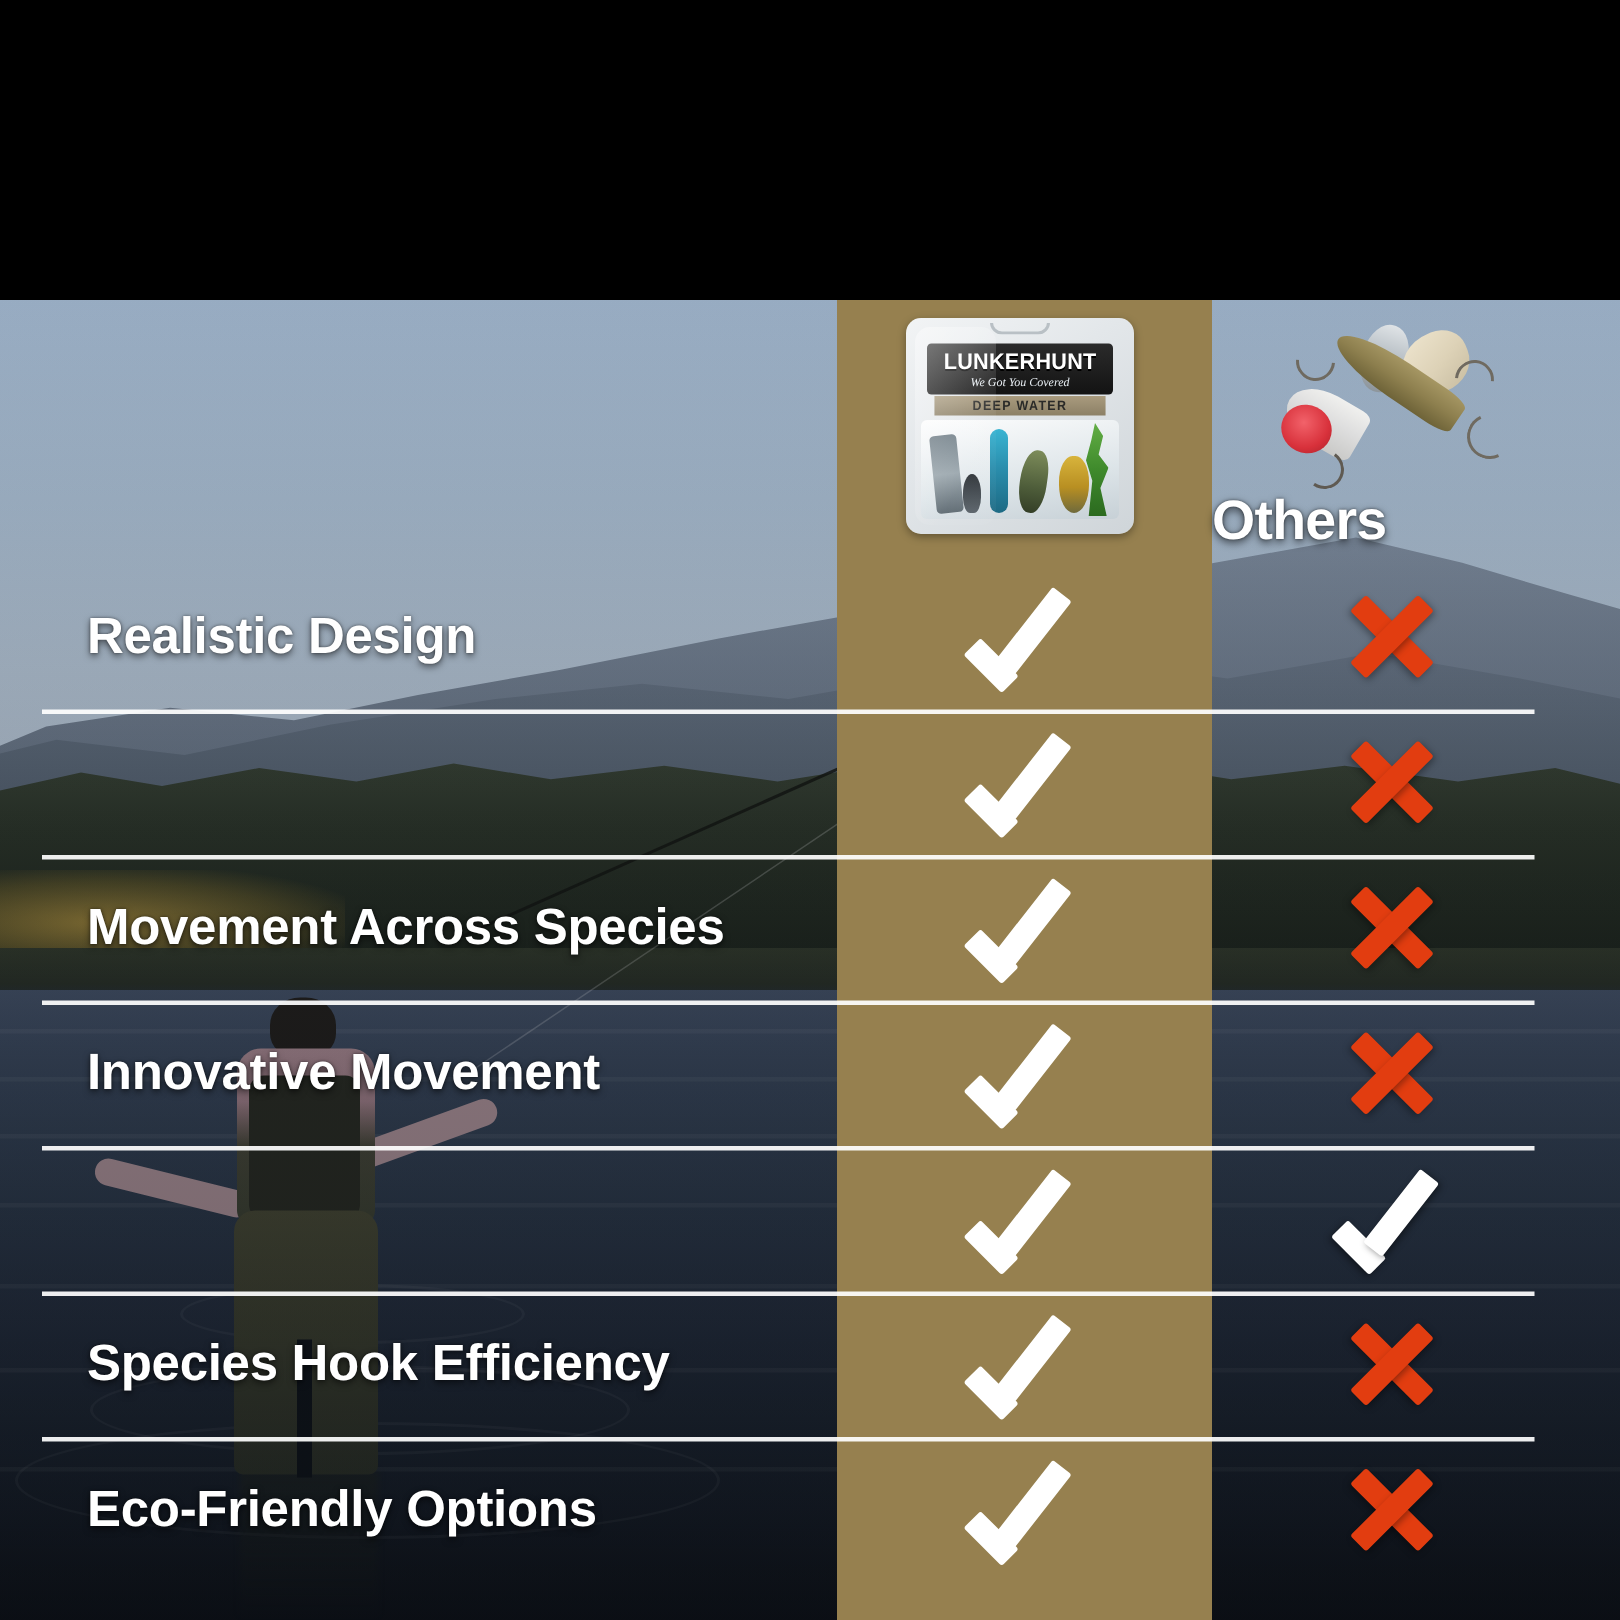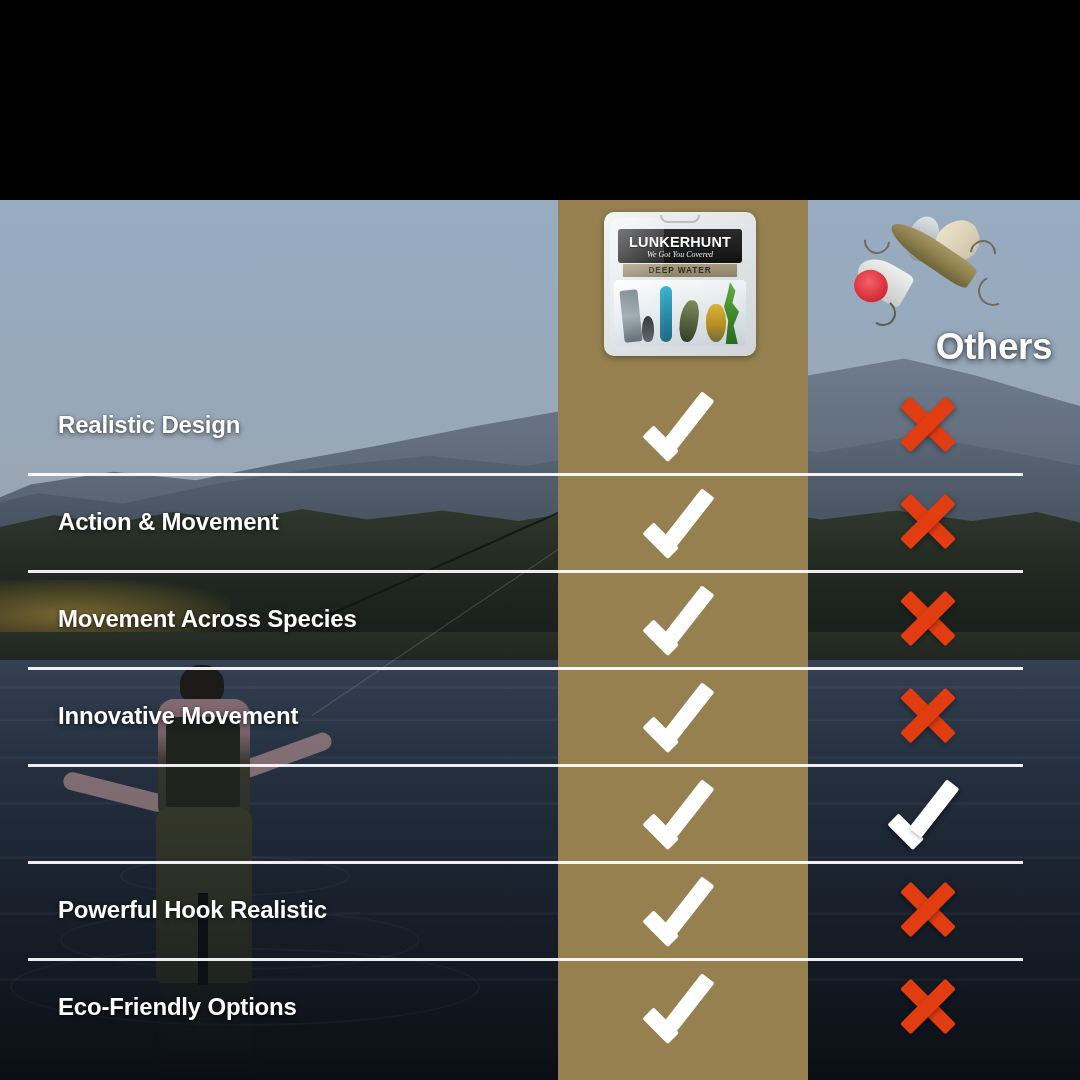--- a/index.html
+++ b/index.html
@@ -238,36 +238,36 @@
   }
   .ol.hook1 { left:14px; top:16px; width:26px; height:26px; transform:rotate(-40deg); }
   .ol.hook2 { left:120px; top:28px; width:26px; height:26px; transform:rotate(140deg); }
   .ol.hook3 { left:128px; top:64px; width:30px; height:30px; transform:rotate(20deg); }
   .ol.hook4 { left:20px; top:88px; width:26px; height:26px;
     border:2.5px solid #5f5a52; border-radius:50%;
     border-top-color:transparent; border-left-color:transparent; transform:rotate(-10deg); }
 
   .others-label {
     position:absolute; left:808px; top:126px; width:244px;
-    text-align:right;
+    text-align:left;
     color:#fff; font-weight:bold; font-size:37px;
     letter-spacing:-0.5px;
     text-shadow:0 2px 6px rgba(0,0,0,0.65), 0 0 2px rgba(0,0,0,0.5);
   }
 
   
   .rows { position:absolute; left:0; top:376px; width:1080px; height:704px; z-index:14; }
   .row {
     position:relative;
     height:97px;
     display:flex; align-items:center;
   }
   .row-label {
     position:absolute; left:58px;
-    color:#fff; font-weight:bold; font-size:24px;
+    color:#fff; font-weight:bold; font-size:34px;
     letter-spacing:-0.2px; white-space:nowrap;
     text-shadow:0 2px 5px rgba(0,0,0,0.55), 0 0 2px rgba(0,0,0,0.45);
   }
   .divider {
     position:absolute; left:28px; top:0; width:995px; height:3px;
     background:rgba(255,255,255,0.92);
   }
   .mark {
     position:absolute; width:120px; height:97px;
     display:flex; align-items:center; justify-content:center;
@@ -393,21 +393,20 @@
       <div class="mark other">
         <span class="xmark">
             <i class="a"></i>
             <i class="b"></i>
           </span>
       </div>
     </div>
 
     <div class="row">
       <div class="divider"></div>
-      <div class="row-label">Action &amp; Movement</div>
       <div class="mark prod">
         <span class="check">
             <i class="s"></i>
             <i class="l"></i>
           </span>
       </div>
       <div class="mark other">
         <span class="xmark">
             <i class="a"></i>
             <i class="b"></i>
@@ -460,21 +459,21 @@
       <div class="mark other">
         <span class="check shadow">
             <i class="s"></i>
             <i class="l"></i>
           </span>
       </div>
     </div>
 
     <div class="row">
       <div class="divider"></div>
-      <div class="row-label">Powerful Hook Realistic</div>
+      <div class="row-label">Species Hook Efficiency</div>
       <div class="mark prod">
         <span class="check">
             <i class="s"></i>
             <i class="l"></i>
           </span>
       </div>
       <div class="mark other">
         <span class="xmark">
             <i class="a"></i>
             <i class="b"></i>

